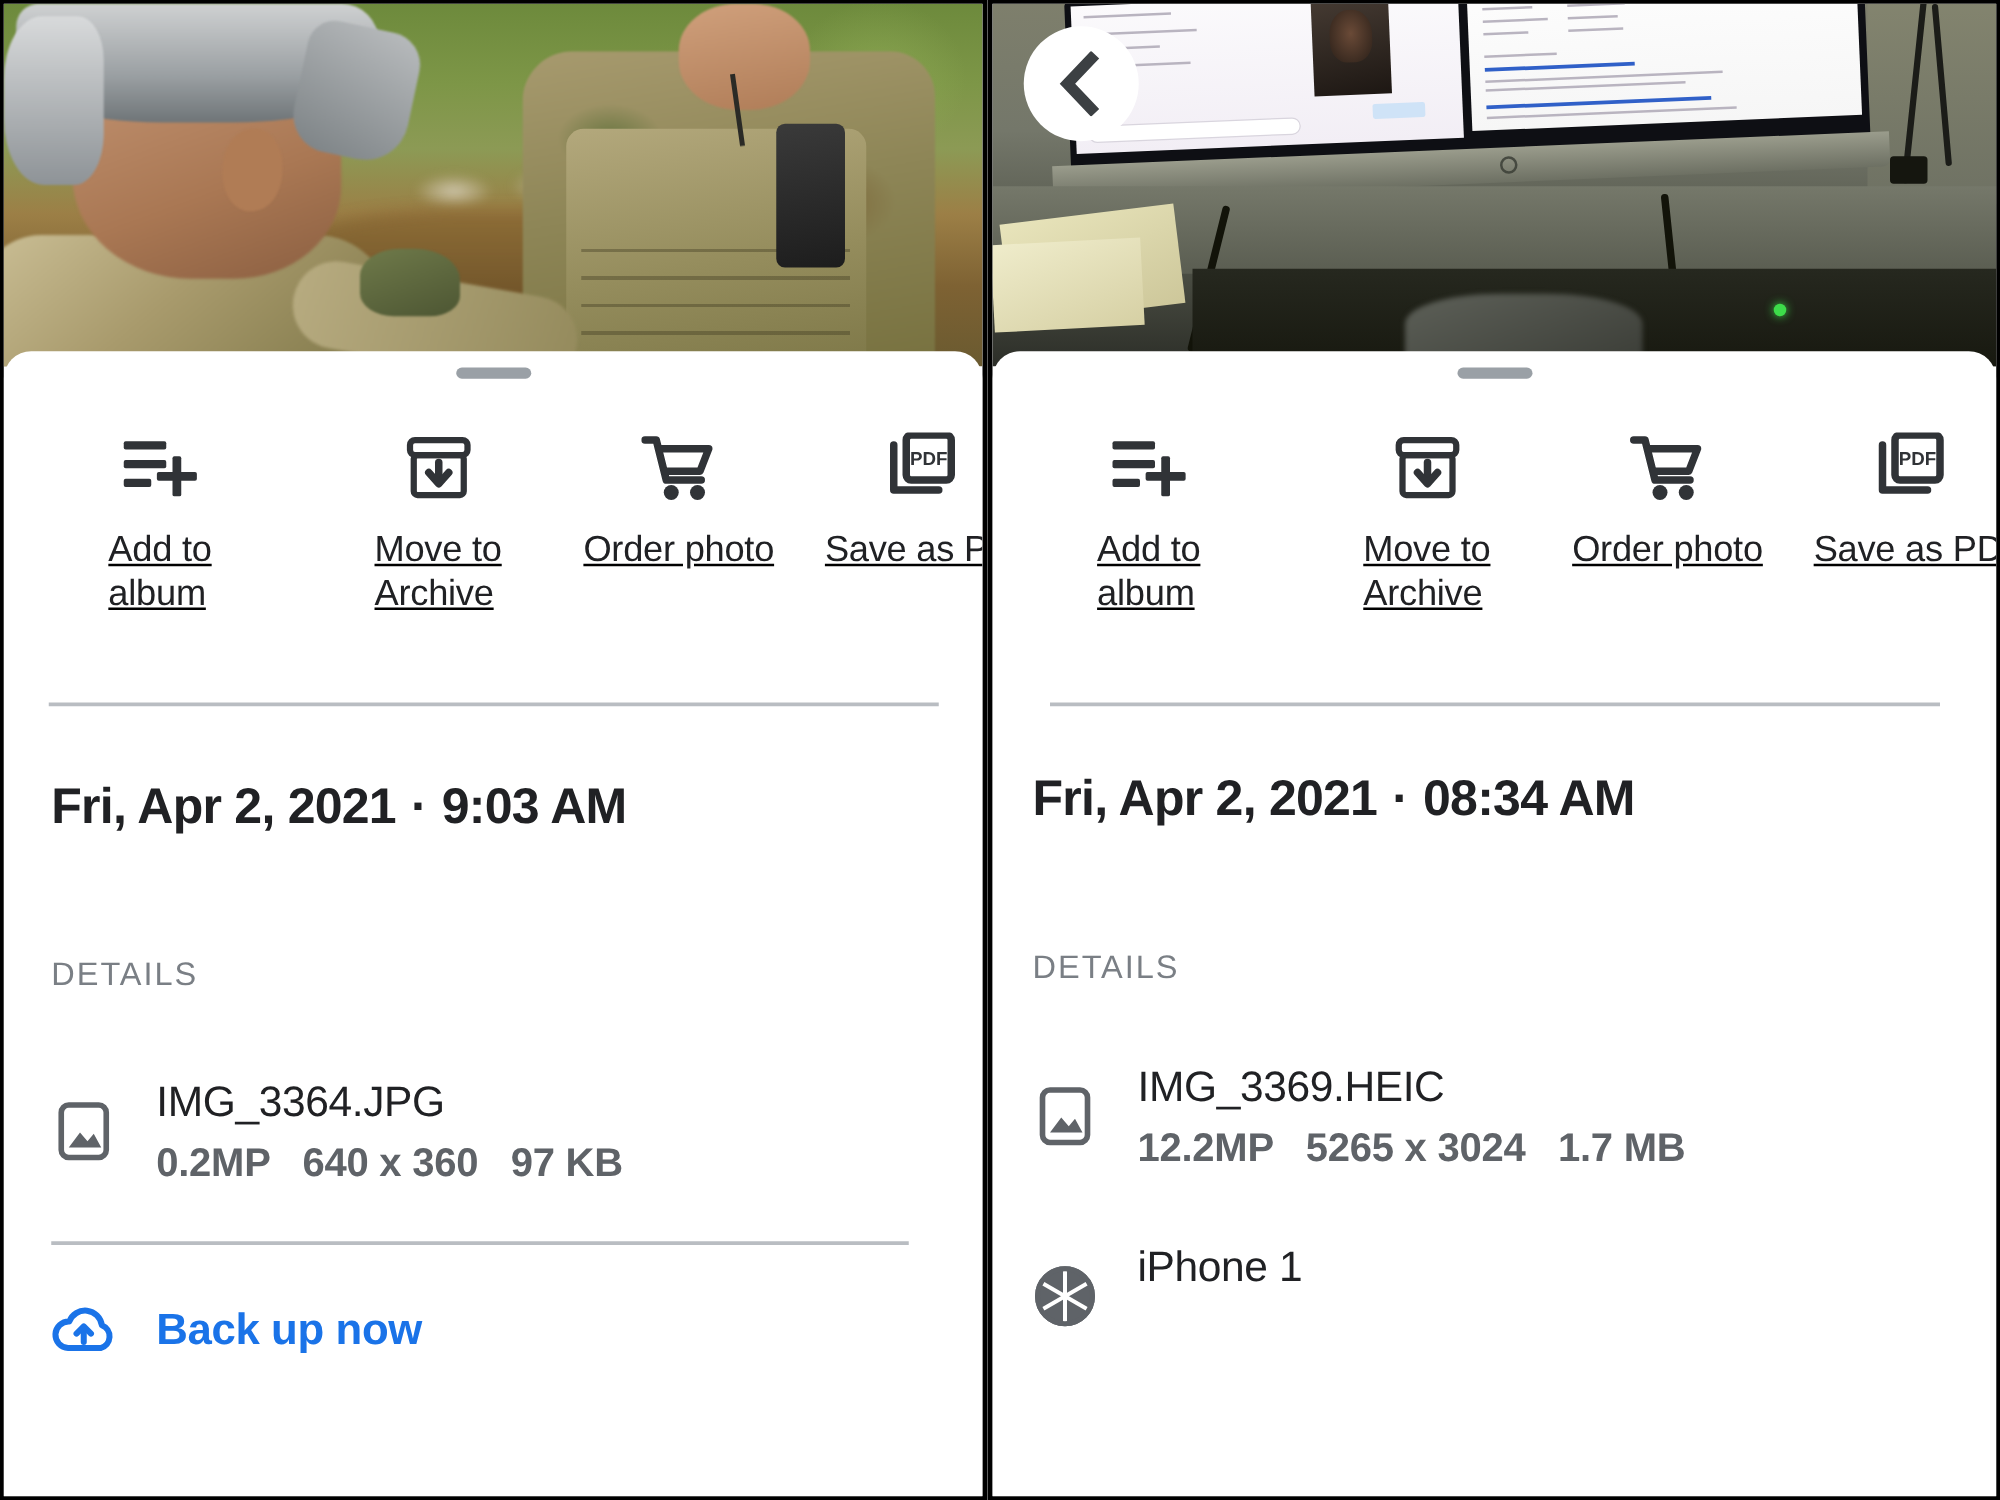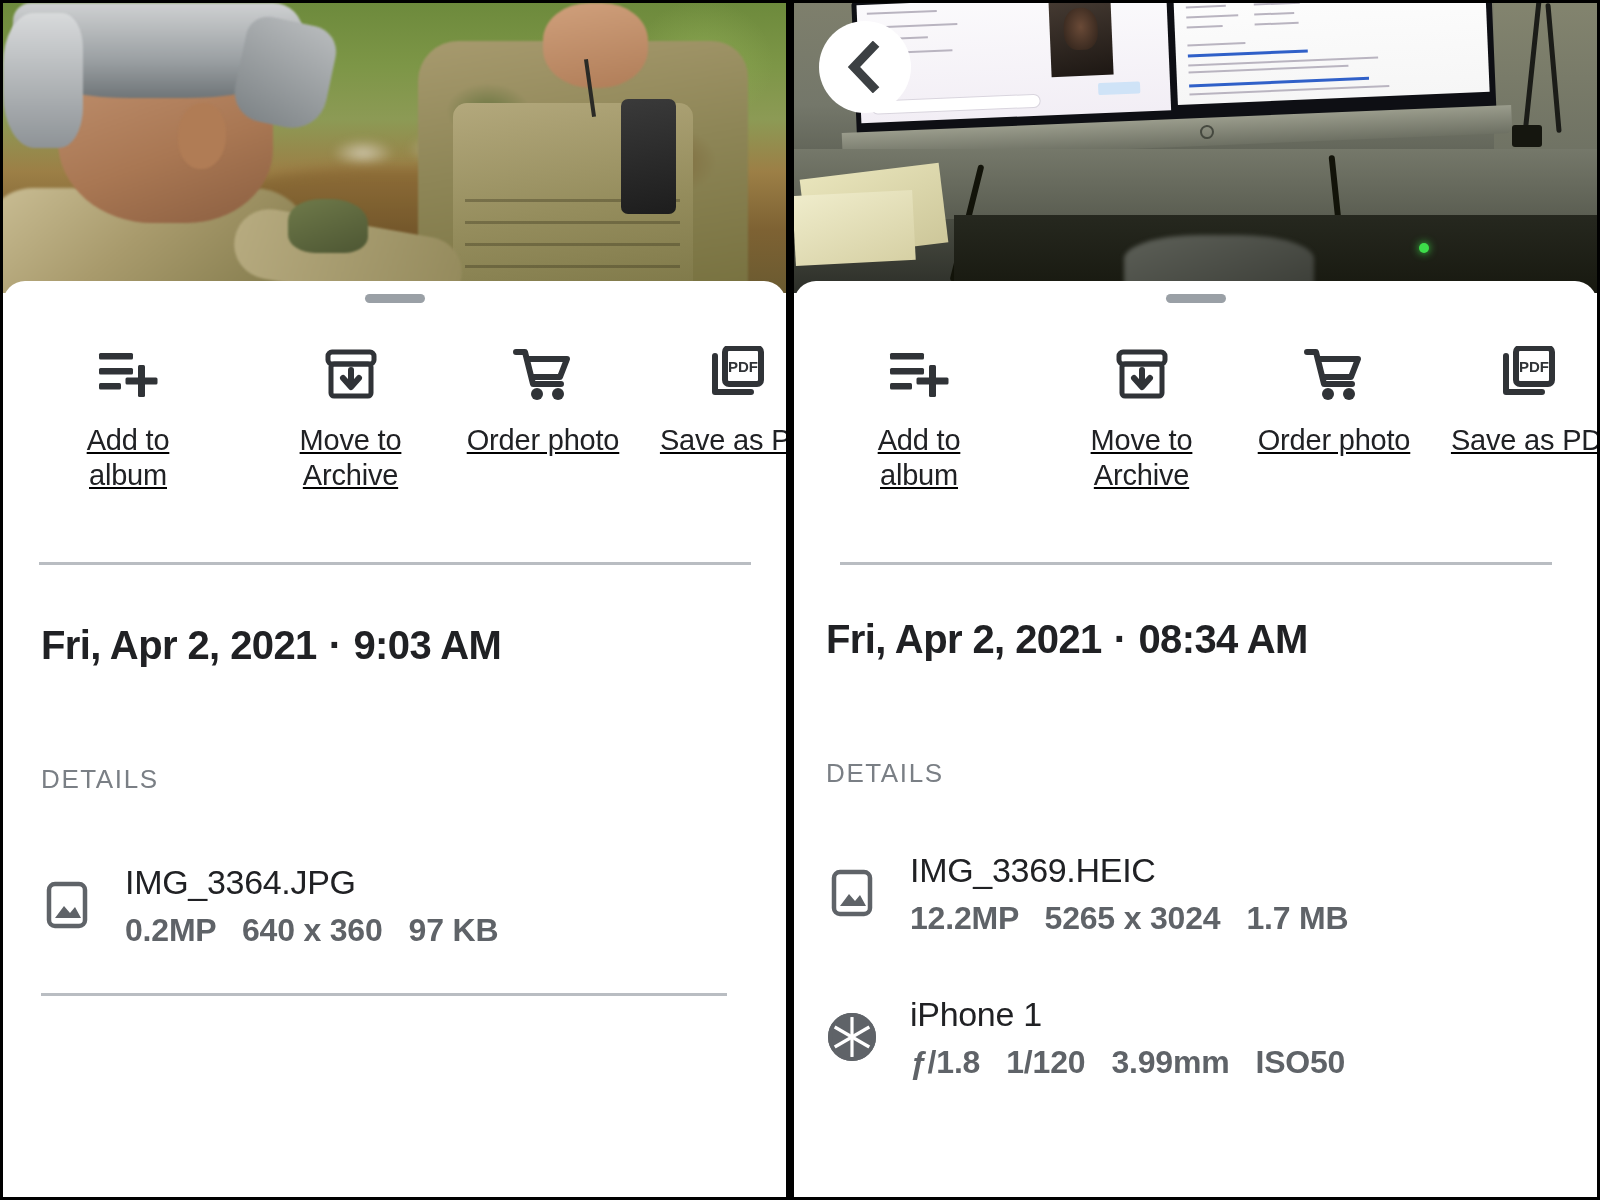--- a/index.html
+++ b/index.html
@@ -298,21 +298,21 @@
     cursor: pointer;
     padding: 0 6px;
     text-decoration: underline;
   }
   .action-icon { height: 58px; display:flex; align-items:center; justify-content:center; }
   .action-label {
     margin-top: 20px;
     font-size: 29px;
     line-height: 1.22;
     color: #202124;
-    text-align: center;
+    text-align: left;
     letter-spacing: -.2px;
     white-space: pre-line;
   }
 
   .divider {
     height: 3px;
     background: #b9bdc2;
     margin: 0 auto;
   }
   .panel.left  .divider.top-div { width: 712px; margin-top: 68px; }
@@ -490,20 +490,30 @@
             </svg>
           </span>
           <span class="detail-text">
             <span class="detail-title">IMG_3364.JPG</span>
             <span class="detail-sub">0.2MP   640 x 360   97 KB</span>
           </span>
         </div>
 
         <div class="row-divider"></div>
 
+        <div class="backup-row">
+          <span class="detail-icon" style="margin-top:0;">
+            <svg width="54" height="42" viewBox="0 0 54 42">
+              <path d="M14 36 A11 11 0 1 1 15 14 A14 14 0 0 1 42 17 A10 10 0 0 1 41 36 Z" fill="none" stroke="#1a73e8" stroke-width="5" stroke-linejoin="round"></path>
+              <path d="M27 31 V19" stroke="#1a73e8" stroke-width="5" stroke-linecap="round"></path>
+              <path d="M21 24 L27 18 L33 24" fill="none" stroke="#1a73e8" stroke-width="5" stroke-linecap="round" stroke-linejoin="round"></path>
+            </svg>
+          </span>
+          <span class="backup-label">Back up now</span>
+        </div>
       </div>
     </div>
   </div>
 
   <div class="panel right">
 
     <div class="photo photo-desk">
       <div class="desk-wall"></div>
       <div class="desk-cable-a"></div>
       <div class="desk-cable-b"></div>
@@ -651,20 +661,19 @@
                   <path d="M26 26 L45 37"></path>
                 <path d="M26 26 L26 48"></path>
                   <path d="M26 26 L7 37"></path>
                   <path d="M26 26 L7 15"></path>
               </g>
               <circle cx="26" cy="26" r="22" fill="none" stroke="#5f6368" stroke-width="4"></circle>
             </svg>
           </span>
           <span class="detail-text">
             <span class="detail-title">iPhone 1</span>
-            <span class="detail-sub">ƒ/1.8   1/120   3.99mm   ISO50</span>
           </span>
         </div>
       </div>
     </div>
   </div>
 
 </div>
 
 </body></html>

